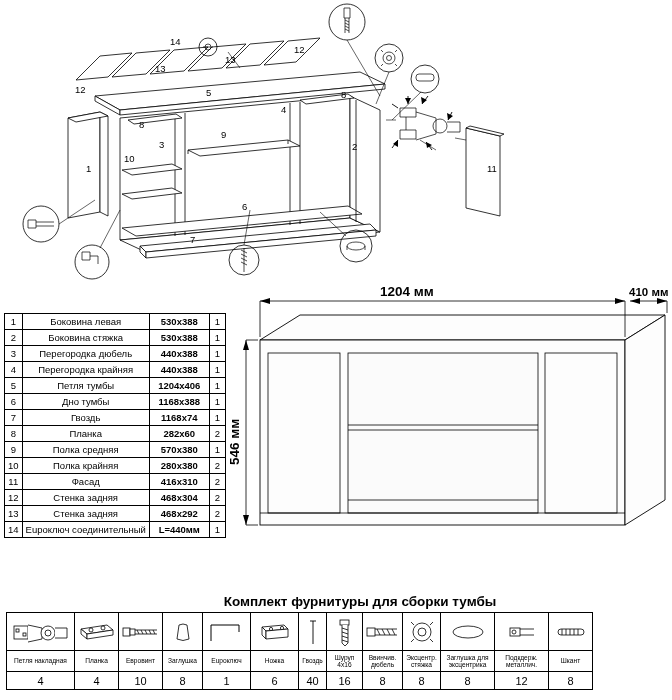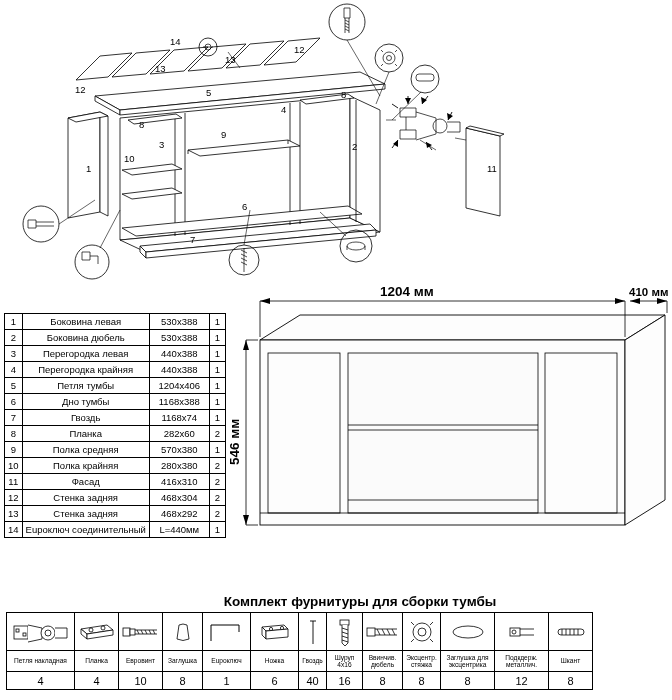--- a/index.html
+++ b/index.html
@@ -26,21 +26,21 @@
   }
   .parts-table td {
     border:1px solid #000;
     height:16px;
     padding:0 3px;
     line-height:15px;
     white-space:nowrap;
   }
   .parts-table td.num { width:14px; text-align:center; }
   .parts-table td.nm  { width:120px; text-align:center; }
-  .parts-table td.dim { width:60px; text-align:center; }
+  .parts-table td.dim { width:60px; text-align:center;font-weight:bold; }
   .parts-table td.qty { width:16px; text-align:center; }
 
   
   .cab { position:absolute; left:230px; top:285px; width:440px; height:265px; }
   .cab svg { display:block; }
 
   
   .kit-title {
     position:absolute; left:0; top:594px; width:672px;
     text-align:center; font-size:13.5px; font-weight:bold;margin-left:24px;
@@ -215,27 +215,27 @@
   <table class="parts-table">
     <tbody>
       <tr>
         <td class="num">1</td>
         <td class="nm">Боковина левая</td>
         <td class="dim">530х388</td>
         <td class="qty">1</td>
       </tr>
       <tr>
         <td class="num">2</td>
-        <td class="nm">Боковина дюбель</td>
+        <td class="nm">Боковина стяжка</td>
         <td class="dim">530х388</td>
         <td class="qty">1</td>
       </tr>
       <tr>
         <td class="num">3</td>
-        <td class="nm">Перегородка левая</td>
+        <td class="nm">Перегородка дюбель</td>
         <td class="dim">440х388</td>
         <td class="qty">1</td>
       </tr>
       <tr>
         <td class="num">4</td>
         <td class="nm">Перегородка крайняя</td>
         <td class="dim">440х388</td>
         <td class="qty">1</td>
       </tr>
       <tr>

